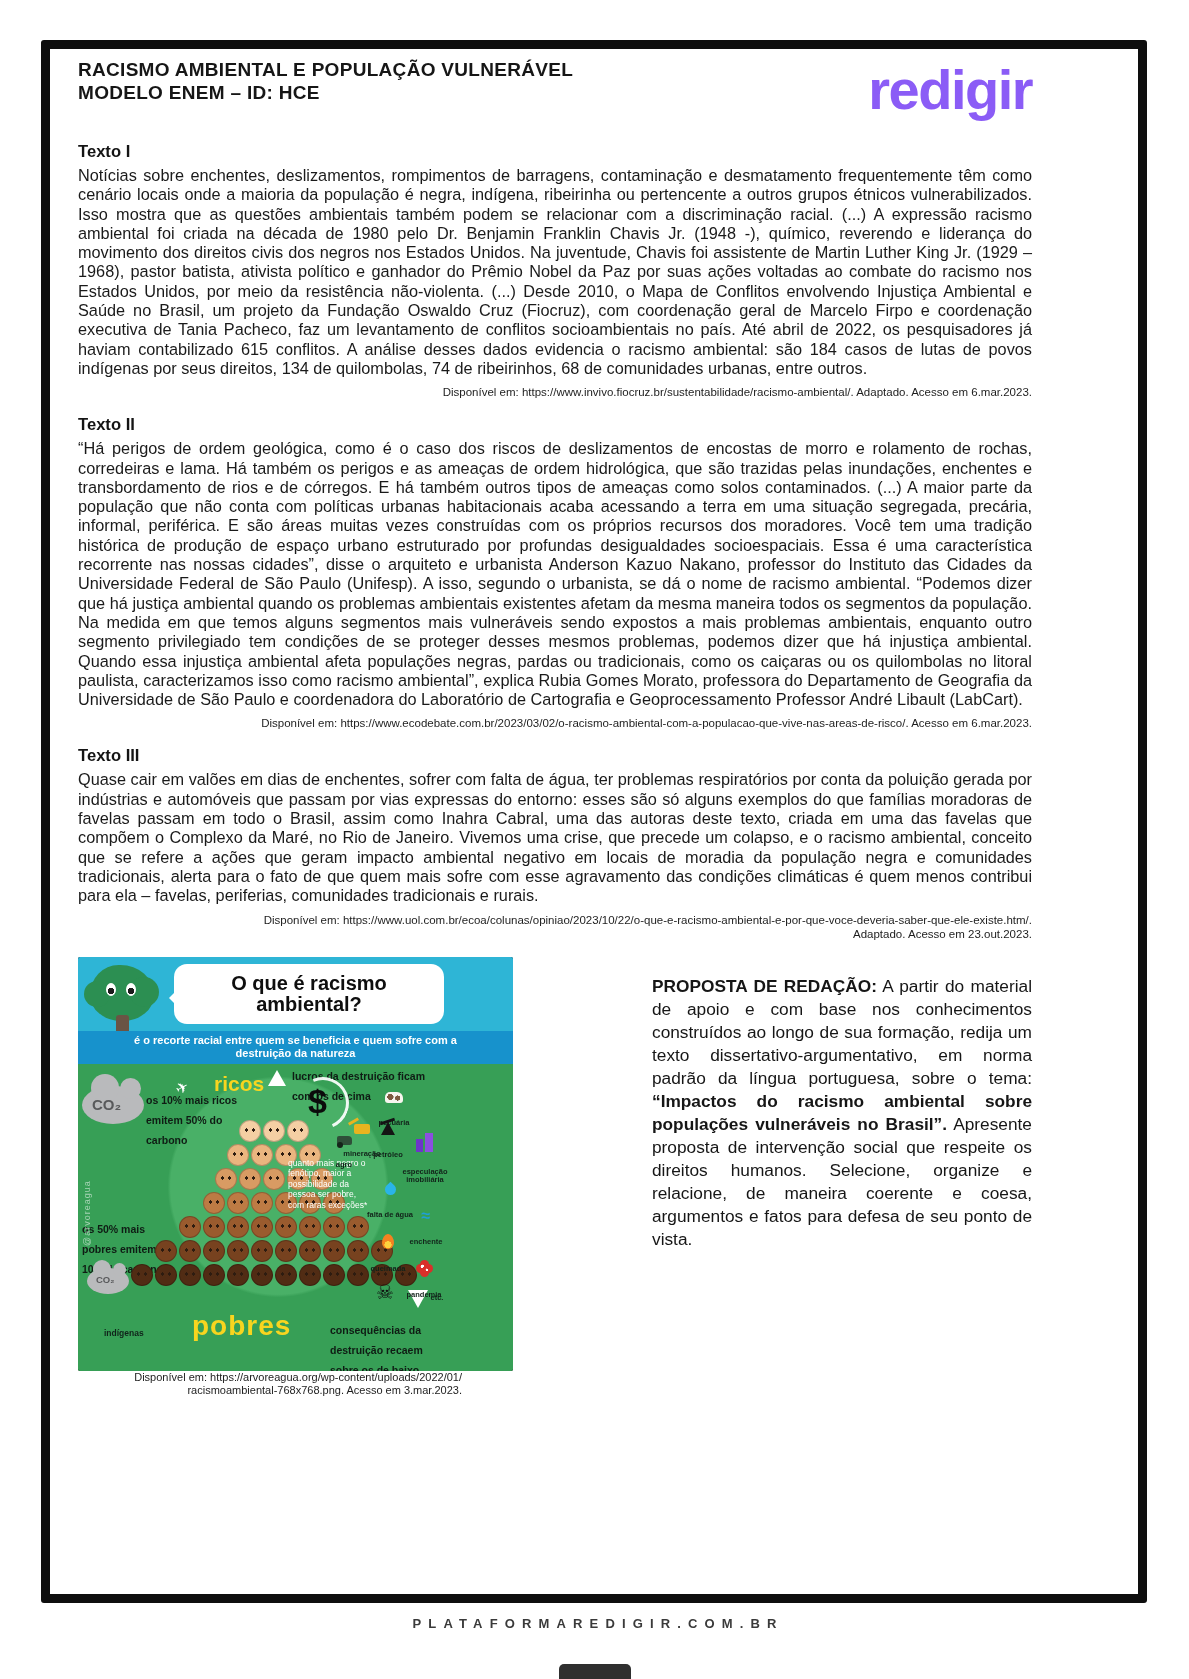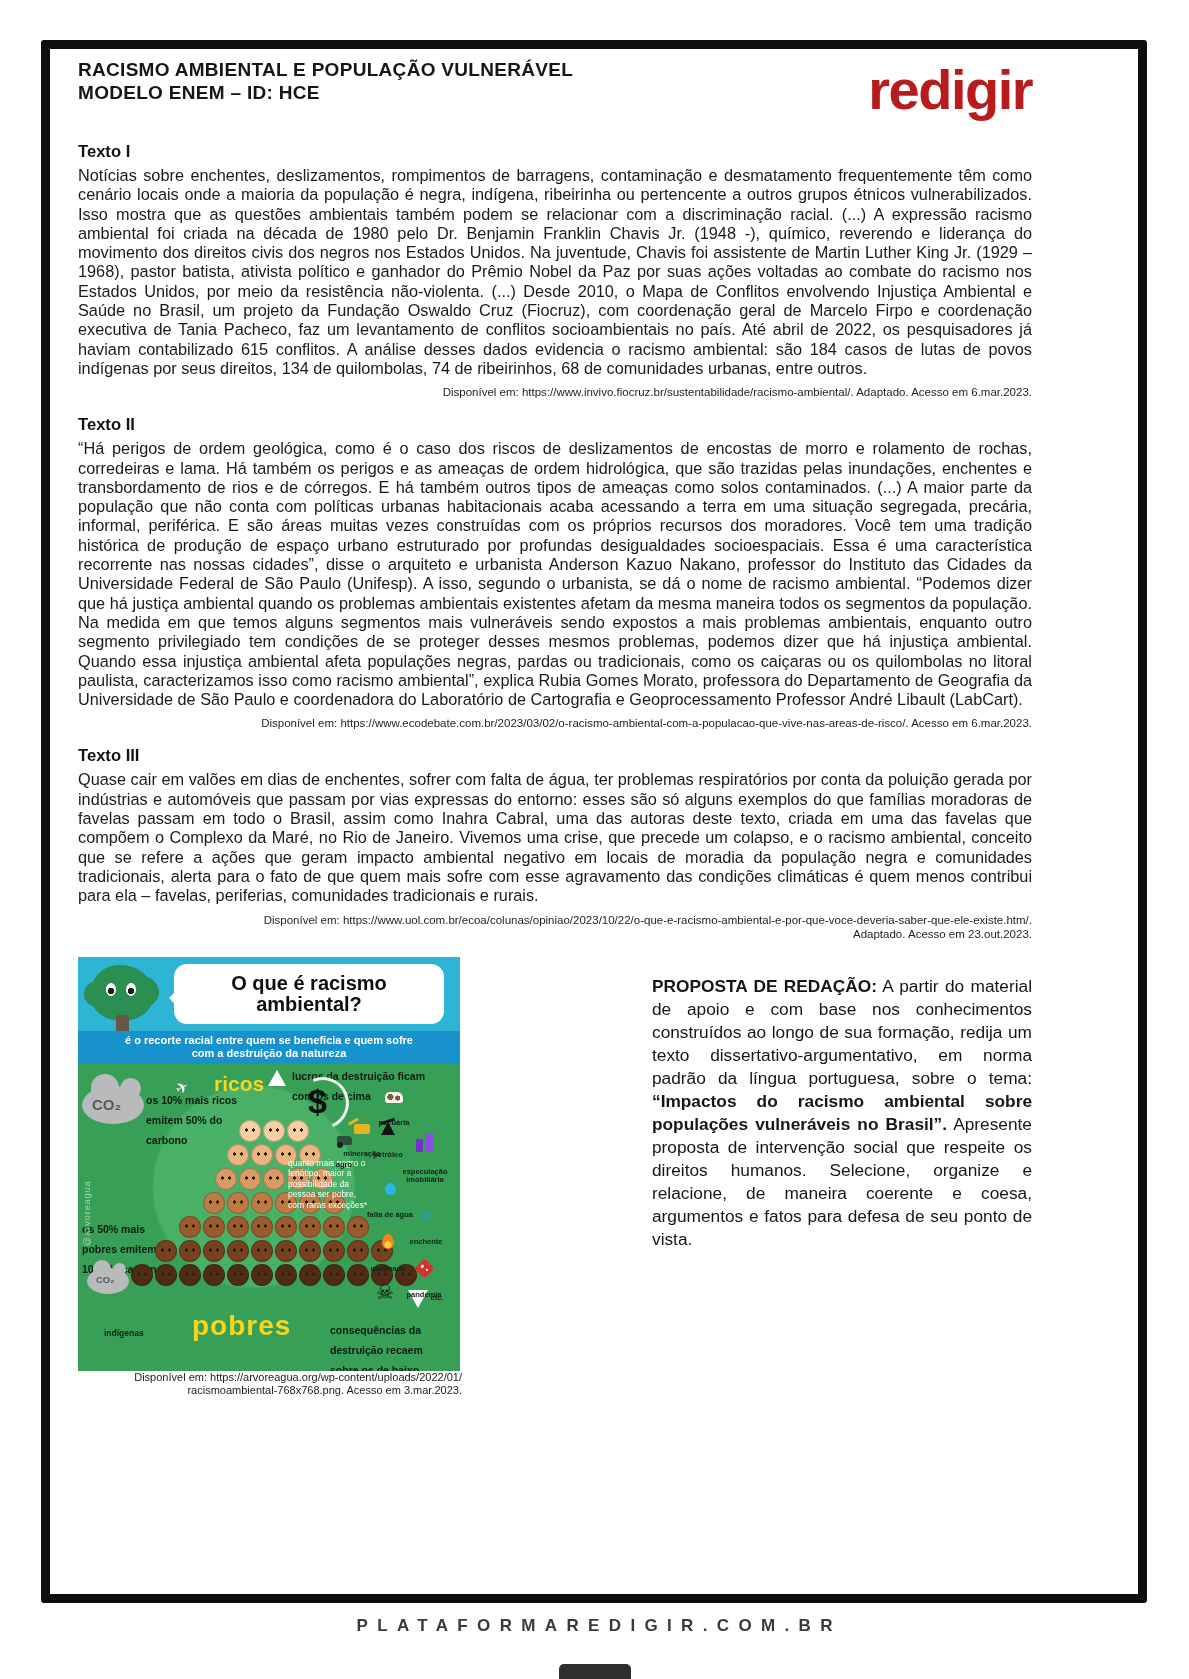--- a/index.html
+++ b/index.html
@@ -11,38 +11,38 @@
   }
   .frame {
     position:absolute; left:41px; top:40px; width:1106px; height:1563px;
     border:9px solid #0e0e0e; border-radius:3px; pointer-events:none;
   }
   .content { position:absolute; left:78px; top:58px; width:954px; }
 
   
   .hdr { display:flex; justify-content:space-between; align-items:flex-start; }
   .hdr-title div { font-weight:bold; font-size:19px; line-height:23px; letter-spacing:.3px; color:#161616; }
-  .logo { font-weight:800; font-size:56px; line-height:56px; color:#b91c1c; letter-spacing:-1.5px; margin-top:4px; }
+  .logo { font-weight:800; font-size:56px; line-height:56px; color:#8b5cf6; letter-spacing:-1.5px; margin-top:4px; }
 
   
   section { margin-top:16px; }
   .t-head { font-weight:bold; font-size:16.6px; margin-bottom:4px; color:#141414; }
   .t-body { font-size:16.3px; line-height:19.3px; text-align:justify; color:#1a1a1a; }
   .t-src  { font-size:11.5px; line-height:14px; text-align:right; margin-top:7px; color:#1d1d1d; }
 
   
   .row4 { display:flex; justify-content:space-between; margin-top:6px; }
   .col-left { width:384px; }
   .col-right { width:380px; padding-top:18px; }
   .prop { font-size:17.3px; line-height:23px; text-align:justify; color:#161616; }
   .prop b { font-weight:bold; }
   .caption { font-size:11px; line-height:13.5px; color:#1d1d1d; text-align:right; }
 
   
-  .info { position:relative; width:382px; height:414px; overflow:hidden; border-radius:2px; background:#000000;padding-left:16px; }
+  .info { position:relative; width:435px; height:414px; overflow:hidden; border-radius:2px; background:#000000;padding-left:16px; }
   .info-top { position:absolute; left:0; top:0; right:0; height:74px; background:#2eb5d6; }
   .info-band { position:absolute; left:0; top:74px; right:0; height:33px; background:#1792cc;
     color:#fff; font-weight:bold; font-size:11px; line-height:13.5px; text-align:center; padding:3px 38px 0; }
   .info-green { position:absolute; left:0; top:107px; right:0; bottom:0;
     background:radial-gradient(circle at 46% 40%, #49b067 0 36%, #379f56 37%); }
 
   .tree { position:absolute; left:10px; top:6px; width:74px; height:100px; }
   .crown { position:absolute; left:2px; top:2px; width:64px; height:56px; background:#2c8f52; border-radius:46% 54% 50% 50%/55% 55% 48% 48%; }
   .crown::before { content:""; position:absolute; left:-6px; top:16px; width:26px; height:26px; background:#2c8f52; border-radius:50%; }
   .crown::after { content:""; position:absolute; right:-5px; top:12px; width:30px; height:30px; background:#2c8f52; border-radius:50%; }
@@ -118,21 +118,21 @@
   .p-oil      { left:282px; top:58px; }
   .p-build    { left:316px; top:68px; width:62px; }
   .p-water    { left:284px; top:120px; }
   .p-flood    { left:320px; top:146px; }
   .p-fire     { left:282px; top:170px; }
   .p-virus    { left:318px; top:198px; }
   .p-etc      { left:344px; top:230px; width:30px; }
 
   
   .footer-url { position:absolute; left:0; right:0; top:1616px; text-align:center;
-    font-weight:bold; font-size:17px; letter-spacing:.55em; text-indent:.55em; color:#3a3a3a; }
+    font-weight:bold; font-size:13px; letter-spacing:.55em; text-indent:.55em; color:#3a3a3a; }
   .bottom-tab { position:absolute; left:50%; transform:translateX(-50%); top:1664px;
     width:72px; height:15px; background:#2f2f2f; border-radius:5px 5px 0 0; }
 </style>
 </head>
 <body>
 
 <div class="page">
   <div class="frame"></div>
 
   <div class="content">

